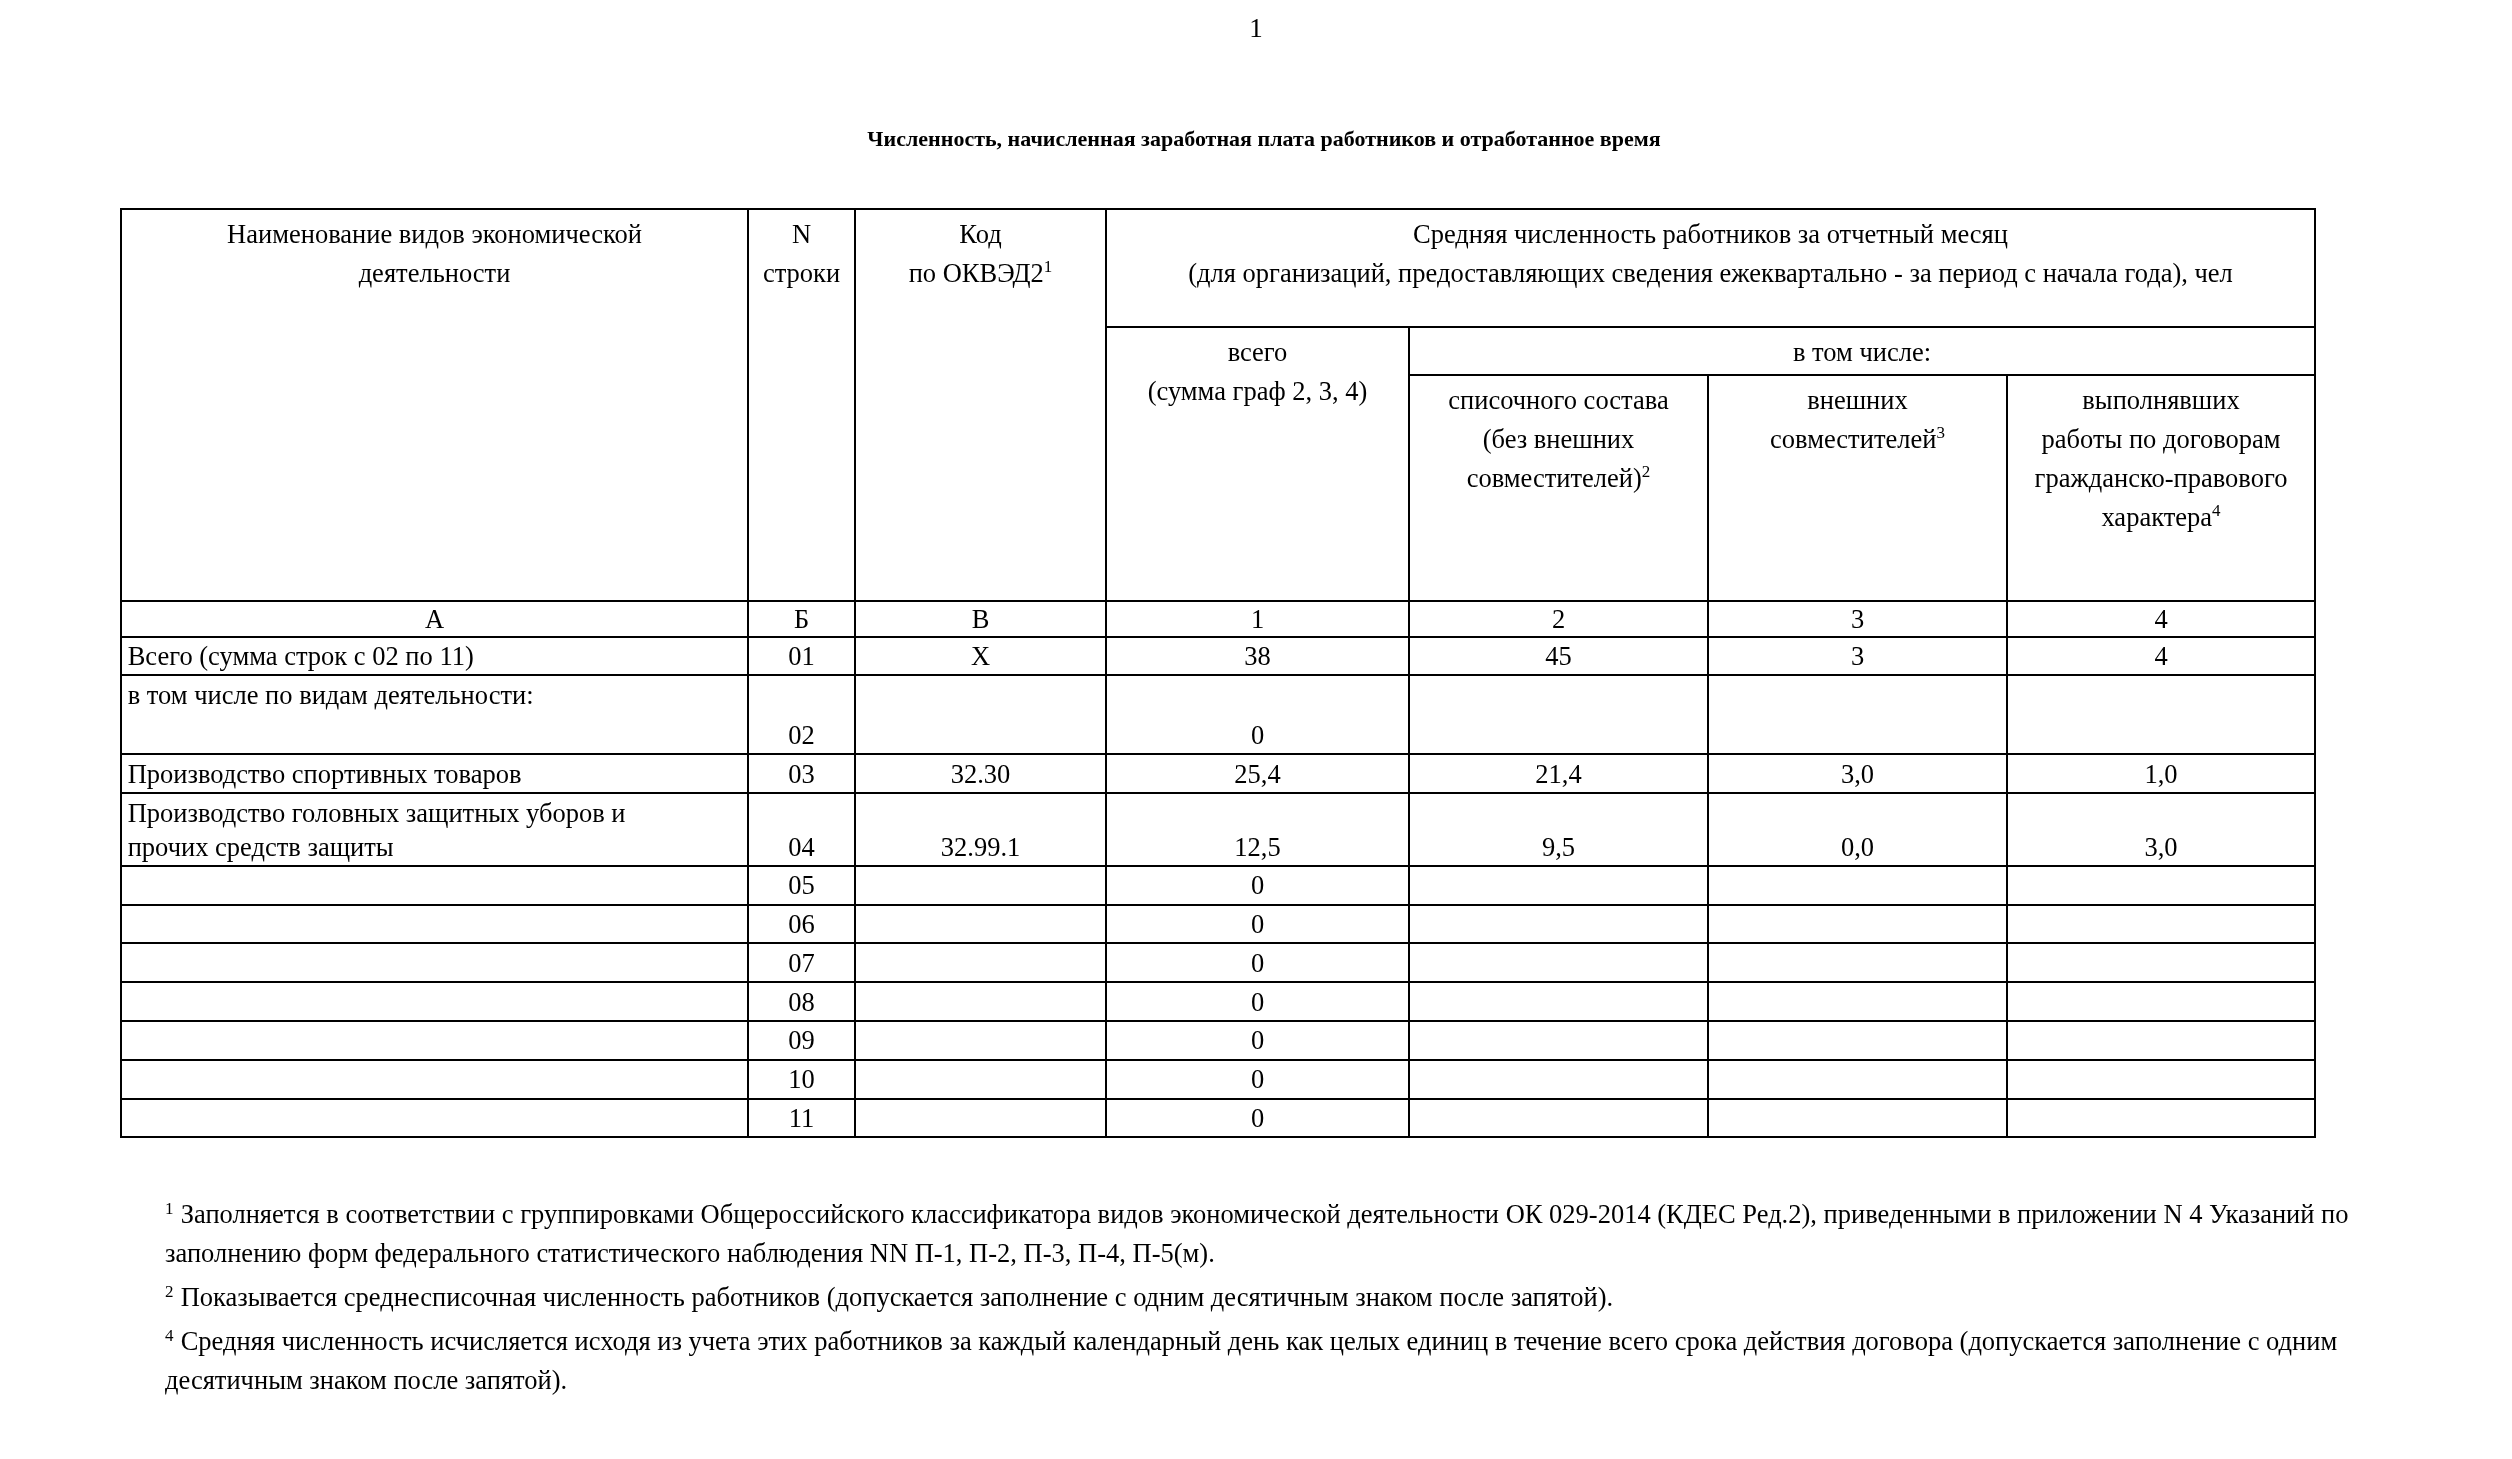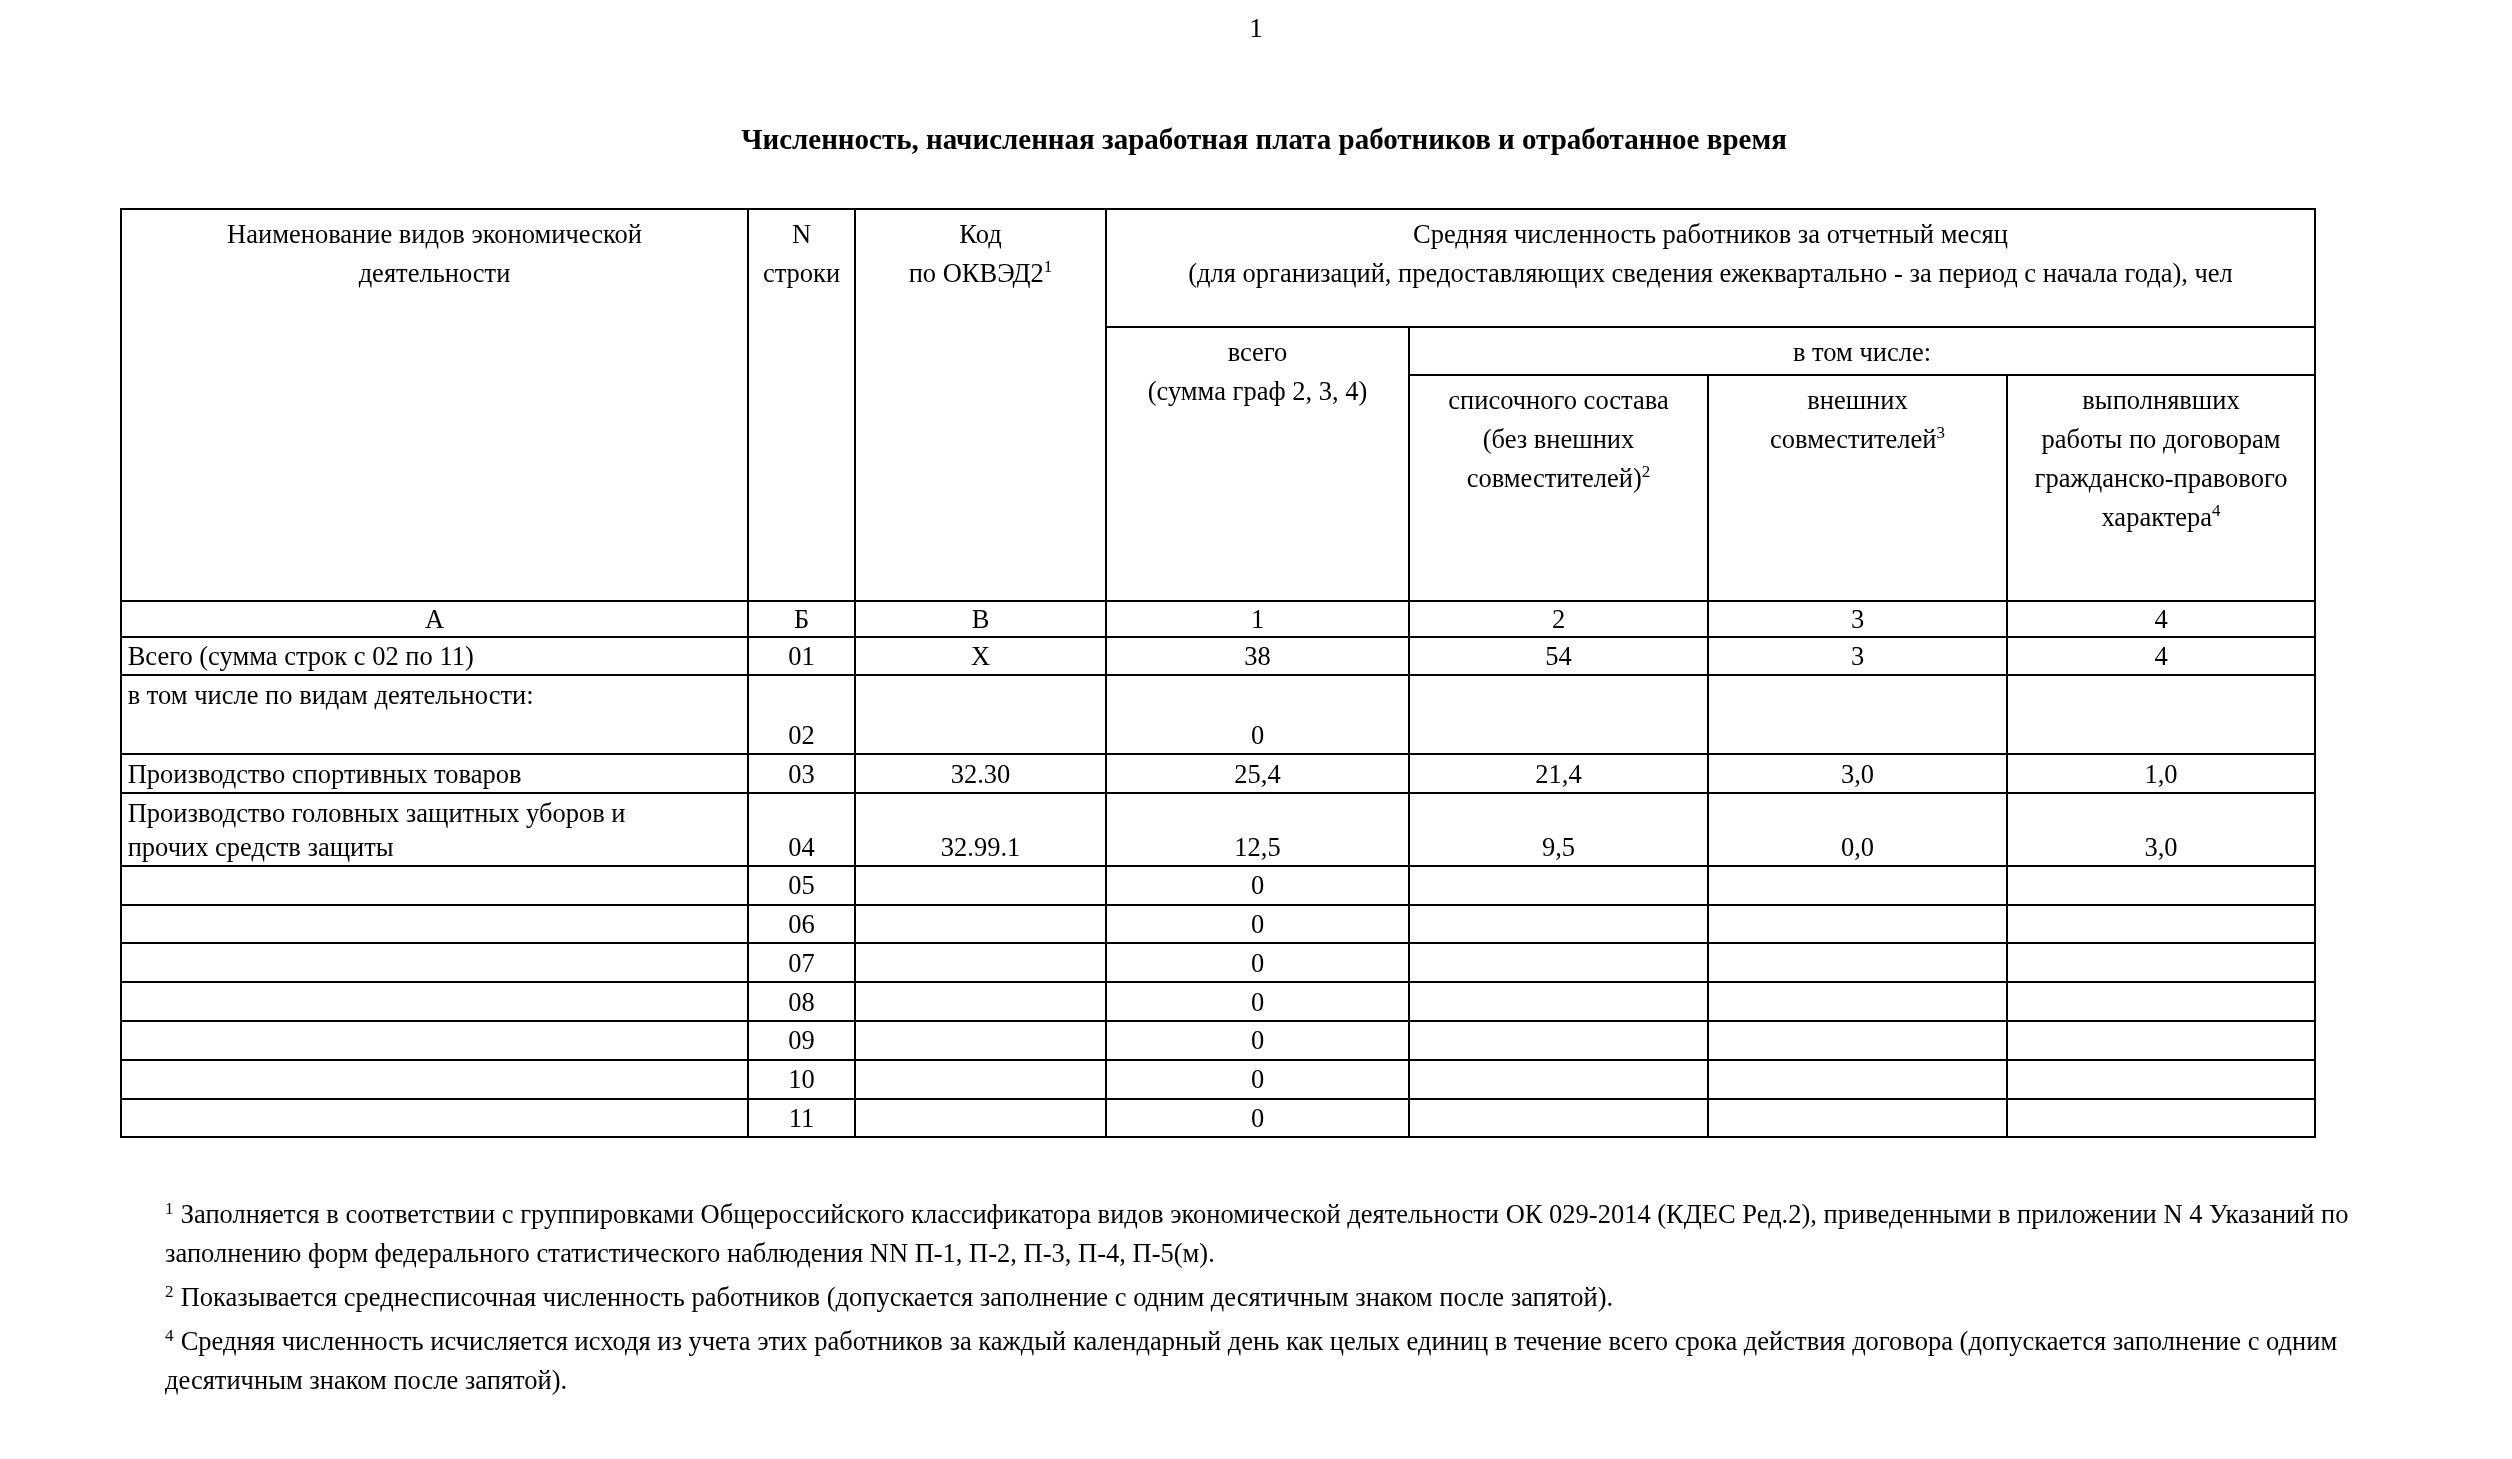--- a/index.html
+++ b/index.html
@@ -12,21 +12,21 @@
     overflow: hidden;
   }
   .page-number {
     text-align: center;
     font-size: 27px;
     margin-top: 13px;
     line-height: 31.5px;
   }
   .doc-title {
     text-align: center;
-    font-size: 29px;
+    font-size: 22px;
     font-weight: bold;
     margin-top: 77px;
     line-height: 34px;
     margin-left: 16px;
   }
   table.main {
     border-collapse: collapse;
     table-layout: fixed;
     width: 2193px;
     margin-left: 120px;
@@ -132,21 +132,21 @@
       <td>3</td>
       <td>4</td>
     </tr>
   </thead>
   <tbody>
     <tr style="height:37px">
       <td class="cell-activity ind-a">Всего (сумма строк с 02 по 11)</td>
       <td class="num">01</td>
       <td class="num">X</td>
       <td class="num">38</td>
-      <td class="num">54</td>
+      <td class="num">45</td>
       <td class="num">3</td>
       <td class="num">4</td>
     </tr>
     <tr style="height:79px">
       <td class="cell-activity ind-b">в том числе по видам деятельности:</td>
       <td class="num">02</td>
       <td class="num"></td>
       <td class="num">0</td>
       <td class="num"></td>
       <td class="num"></td>

